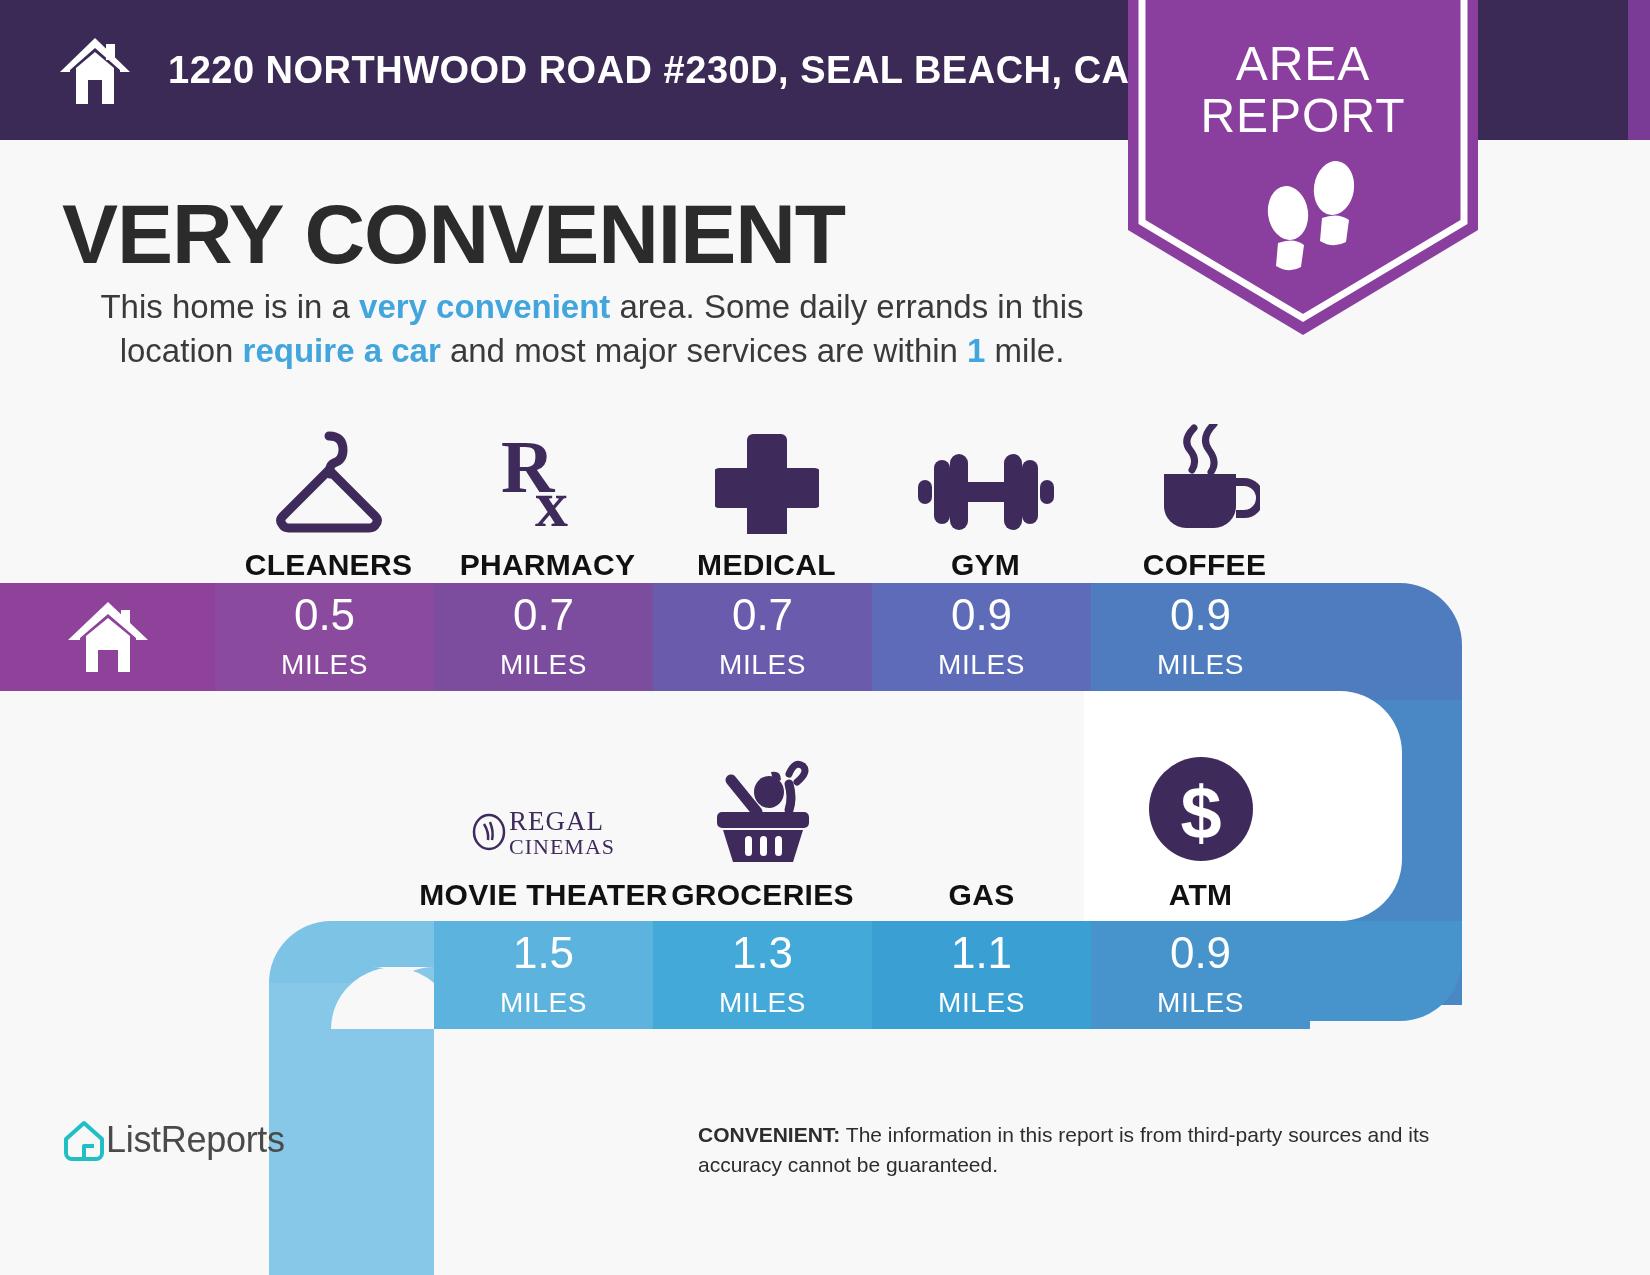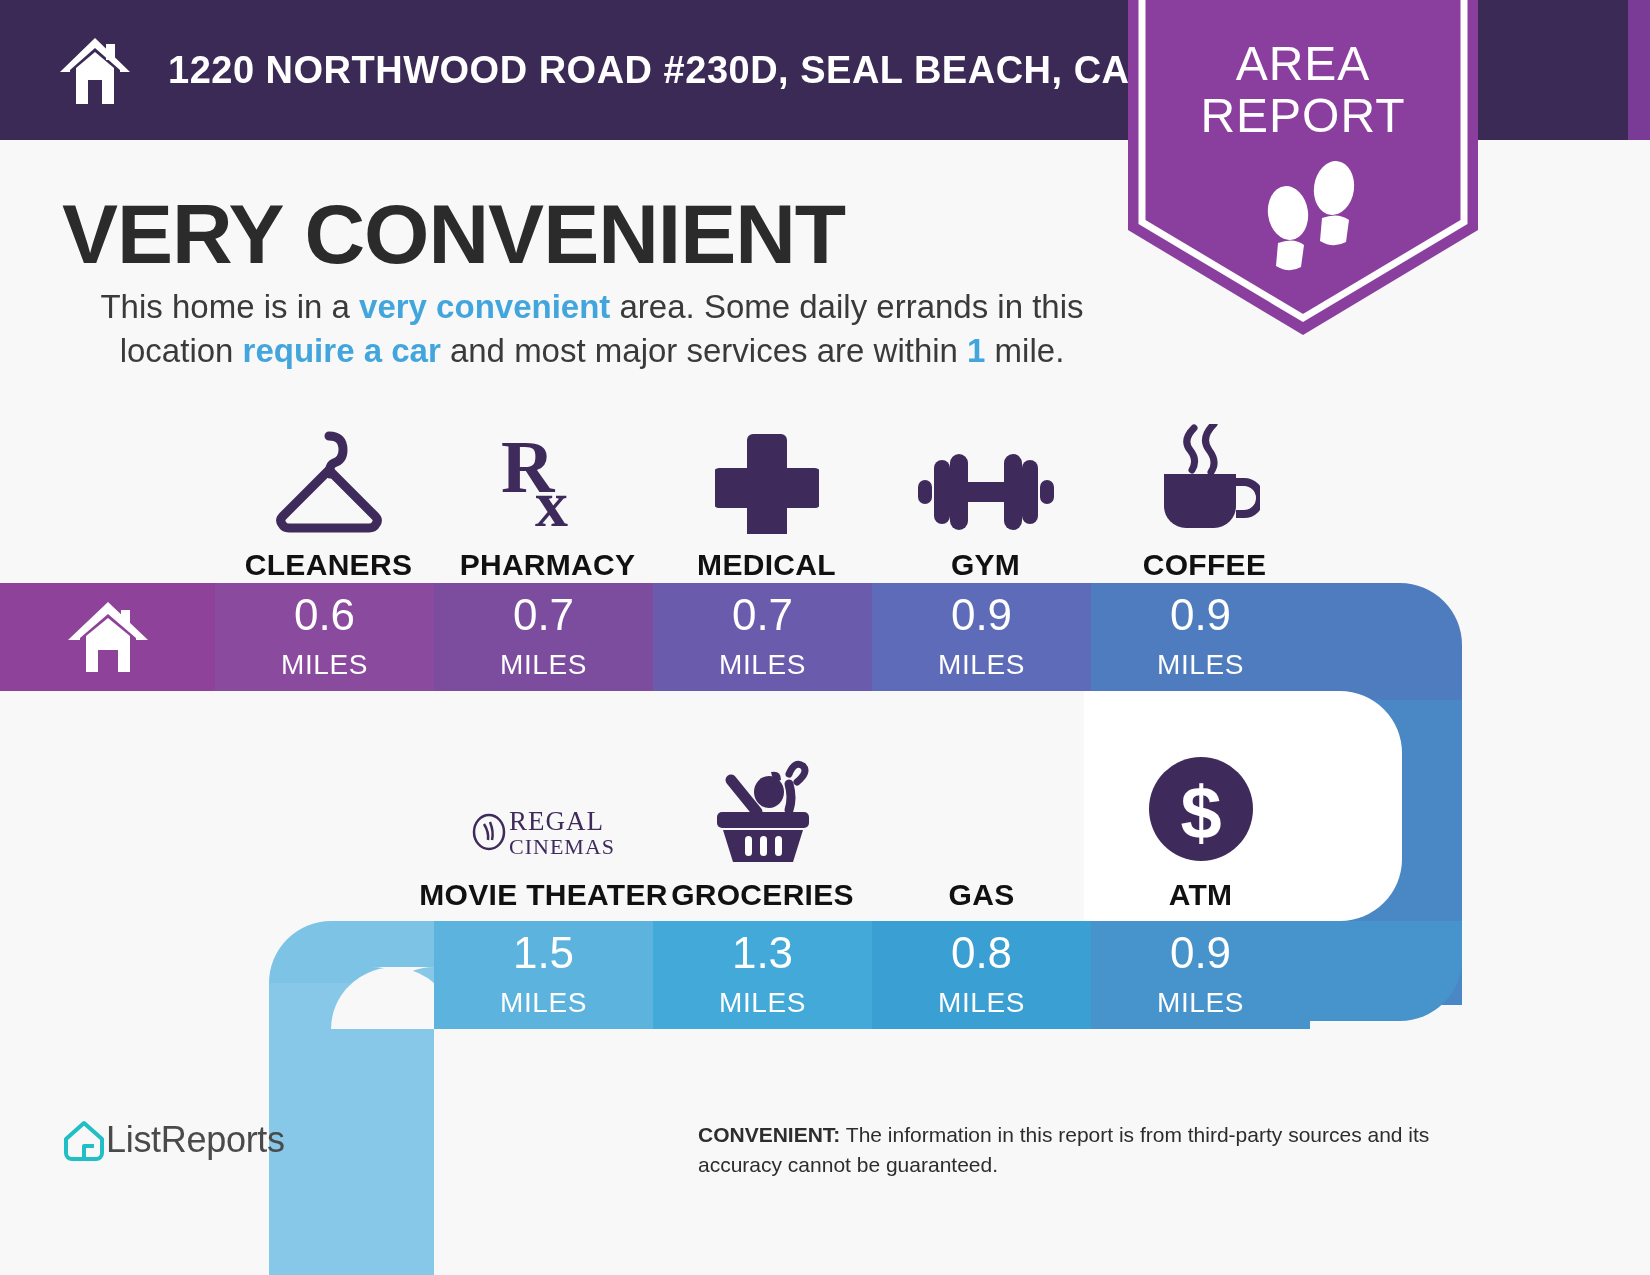--- a/index.html
+++ b/index.html
@@ -280,21 +280,21 @@
 
 <div class="bar-row bar-row-1">
   <div class="bar-cell home-cell" style="background:#8e4299">
     <svg width="84" height="74" viewBox="0 0 84 74">
       <path d="M42 2 L82 40 L70 40 L70 38 L42 14 L14 38 L14 40 L2 40 Z" fill="#fff"></path>
       <path d="M20 36 L42 18 L64 36 L64 72 L52 72 L52 50 L32 50 L32 72 L20 72 Z" fill="#fff"></path>
       <rect x="55" y="10" width="9" height="14" fill="#fff"></rect>
     </svg>
   </div>
   <div class="bar-cell" style="background:#8a4a9e">
-    <div class="bar-value">0.6</div>
+    <div class="bar-value">0.5</div>
     <div class="bar-unit">MILES</div>
   </div>
   <div class="bar-cell" style="background:#7c4d9f">
     <div class="bar-value">0.7</div>
     <div class="bar-unit">MILES</div>
   </div>
   <div class="bar-cell" style="background:#6a5bad">
     <div class="bar-value">0.7</div>
     <div class="bar-unit">MILES</div>
   </div>
@@ -357,21 +357,21 @@
 <div class="bar-row bar-row-2">
   <div class="bar-cell" style="background:#5cb4de">
     <div class="bar-value">1.5</div>
     <div class="bar-unit">MILES</div>
   </div>
   <div class="bar-cell" style="background:#43a9d9">
     <div class="bar-value">1.3</div>
     <div class="bar-unit">MILES</div>
   </div>
   <div class="bar-cell" style="background:#3a9fd2">
-    <div class="bar-value">0.8</div>
+    <div class="bar-value">1.1</div>
     <div class="bar-unit">MILES</div>
   </div>
   <div class="bar-cell" style="background:#4793cb">
     <div class="bar-value">0.9</div>
     <div class="bar-unit">MILES</div>
   </div>
 </div>
 
 <div class="footer-logo">
   <svg width="44" height="44" viewBox="0 0 44 44">

